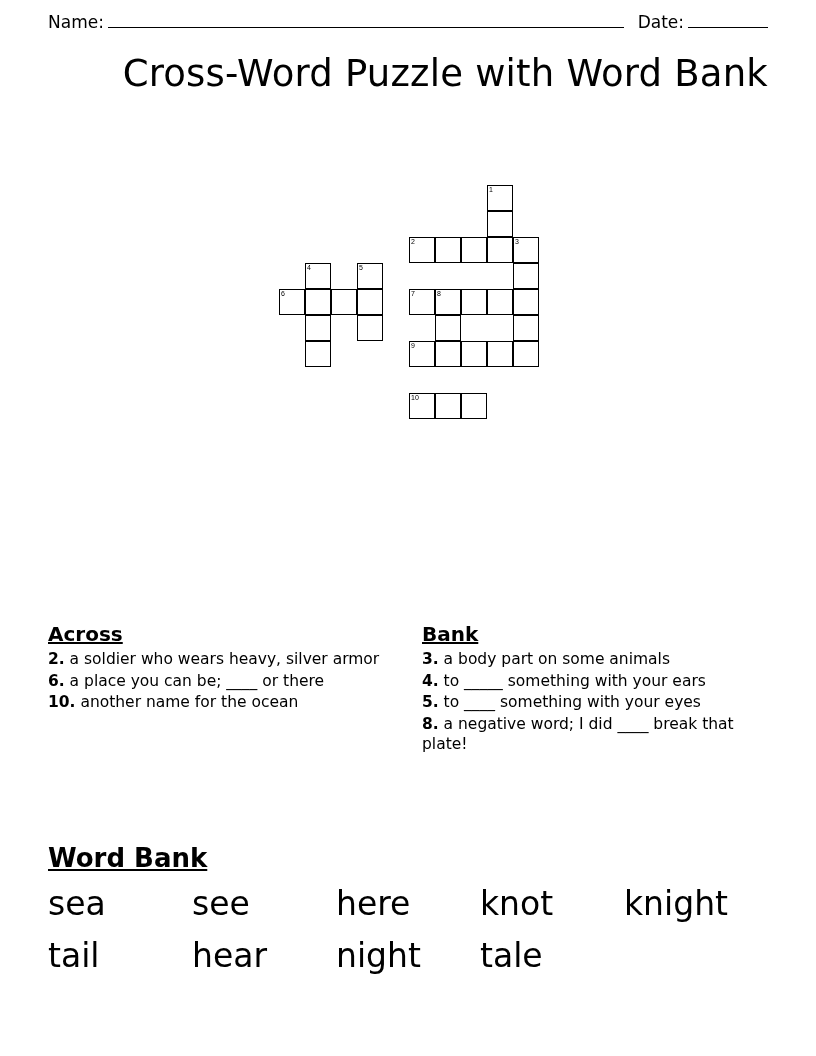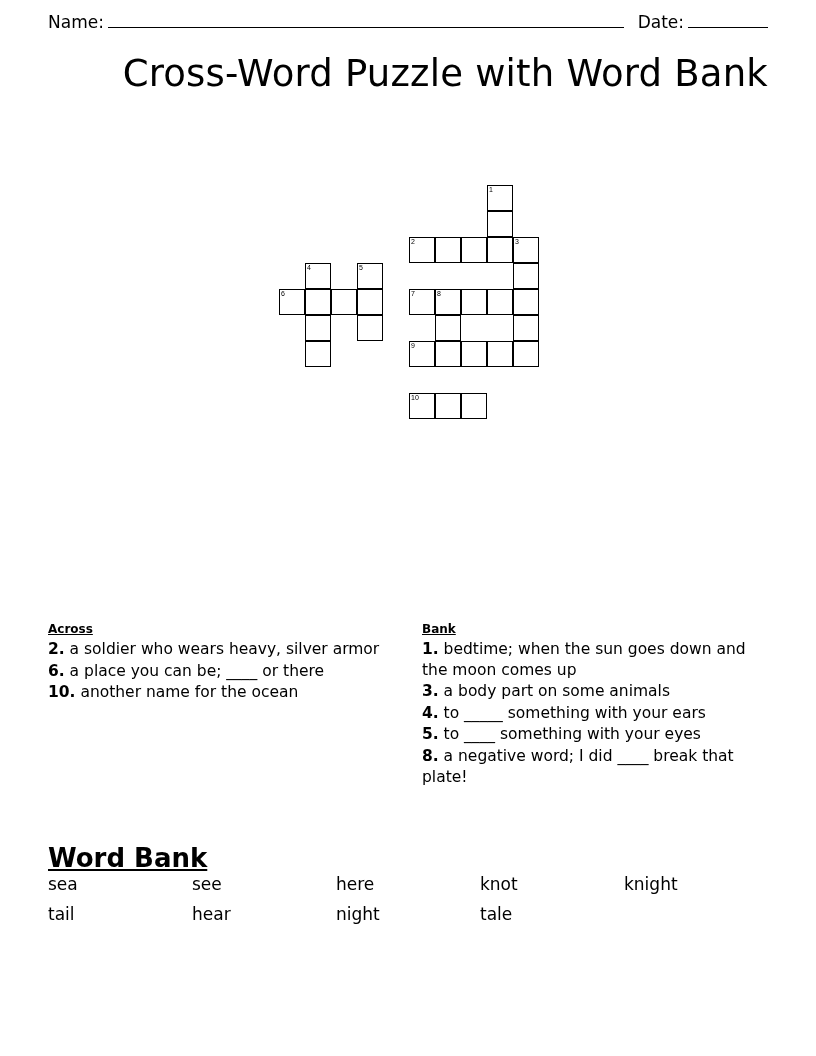--- a/index.html
+++ b/index.html
@@ -93,21 +93,21 @@
     right: 48px;
     display: flex;
     gap: 0px;
   }
   .clue-col {
     width: 50%;
     box-sizing: border-box;
   }
   .clue-col.right { padding-left: 14px; }
   .clue-heading {
-    font-size: 12px;
+    font-size: 20px;
     font-weight: bold;
     text-decoration: underline;
     margin-bottom: 3px;
   }
   .clue {
     font-size: 15.5px;
     line-height: 1.33;
     margin-bottom: 1px;
   }
   .clue b { font-weight: bold; }
@@ -116,29 +116,29 @@
   .wordbank {
     position: absolute;
     top: 843px;
     left: 48px;
     right: 48px;
   }
   .wb-heading {
     font-size: 26px;
     font-weight: bold;
     text-decoration: underline;
-    margin-bottom: 0;
+    margin-bottom: 8px;
   }
   .wb-grid {
     display: grid;
     grid-template-columns: repeat(5, 1fr);
     row-gap: 6px;
   }
   .wb-word {
-    font-size: 17px;
+    font-size: 33px;
     line-height: 1.4;
   }
 </style>
 </head>
 <body>
 
 <div class="page">
 
   <div class="namedate">
     <span>Name:</span>
@@ -214,23 +214,20 @@
       </div>
       <div class="clue">
         <b>6.</b><span> a place you can be; ____ or there</span>
       </div>
       <div class="clue">
         <b>10.</b><span> another name for the ocean</span>
       </div>
     </div>
     <div class="clue-col right">
       <div class="clue-heading">Bank</div>
-      <div class="clue">
-        <b>1.</b><span> bedtime; when the sun goes down and the moon comes up</span>
-      </div>
       <div class="clue">
         <b>3.</b><span> a body part on some animals</span>
       </div>
       <div class="clue">
         <b>4.</b><span> to _____ something with your ears</span>
       </div>
       <div class="clue">
         <b>5.</b><span> to ____ something with your eyes</span>
       </div>
       <div class="clue">

